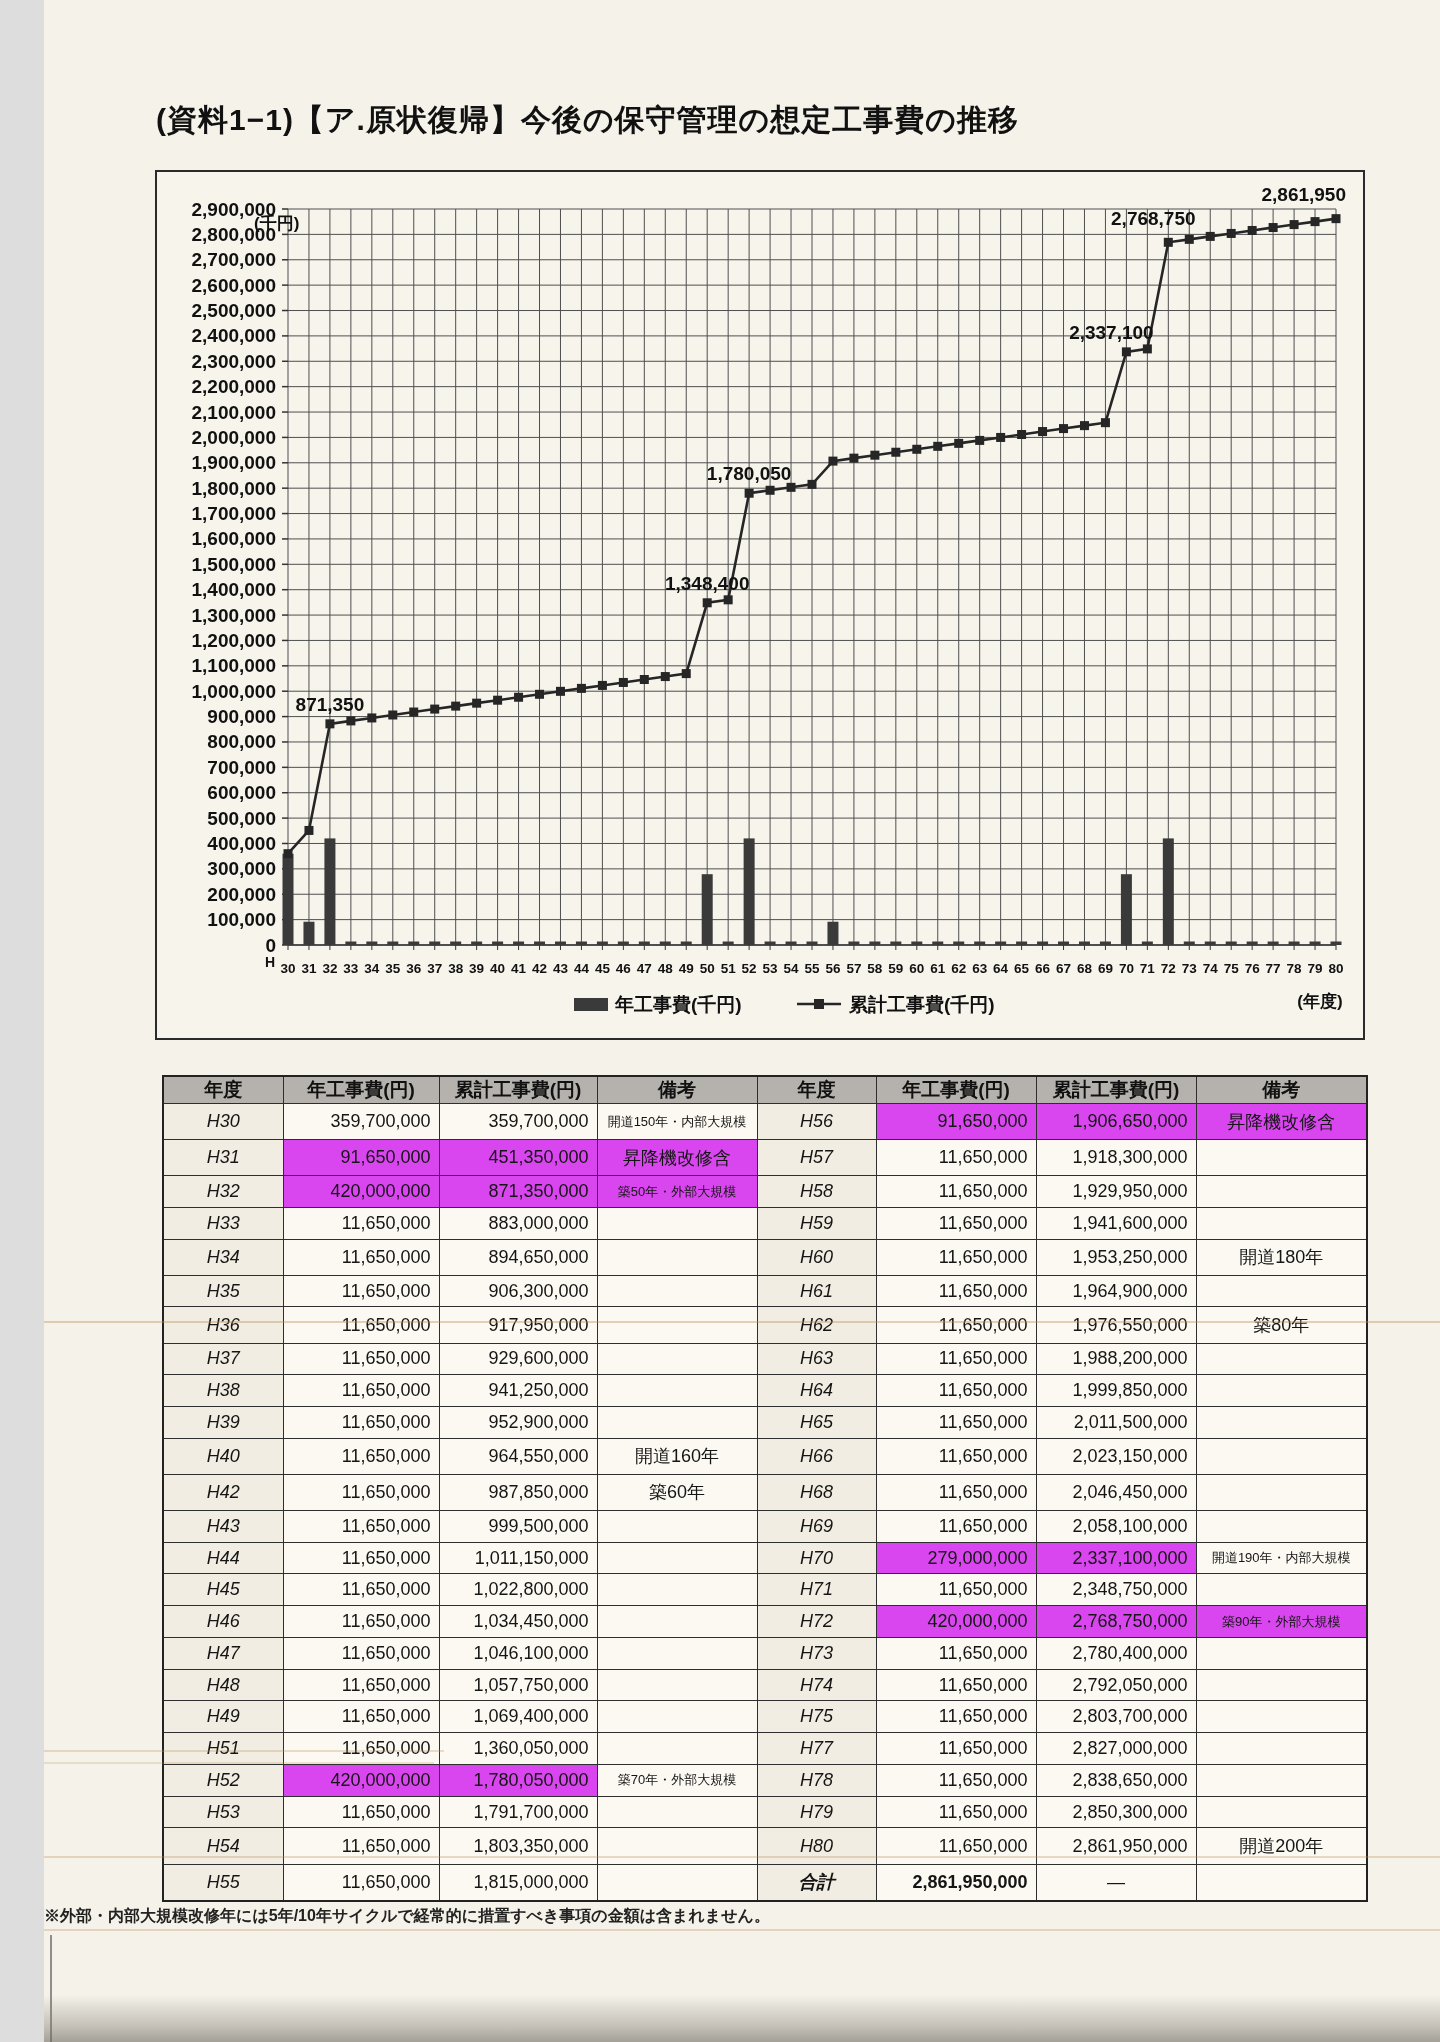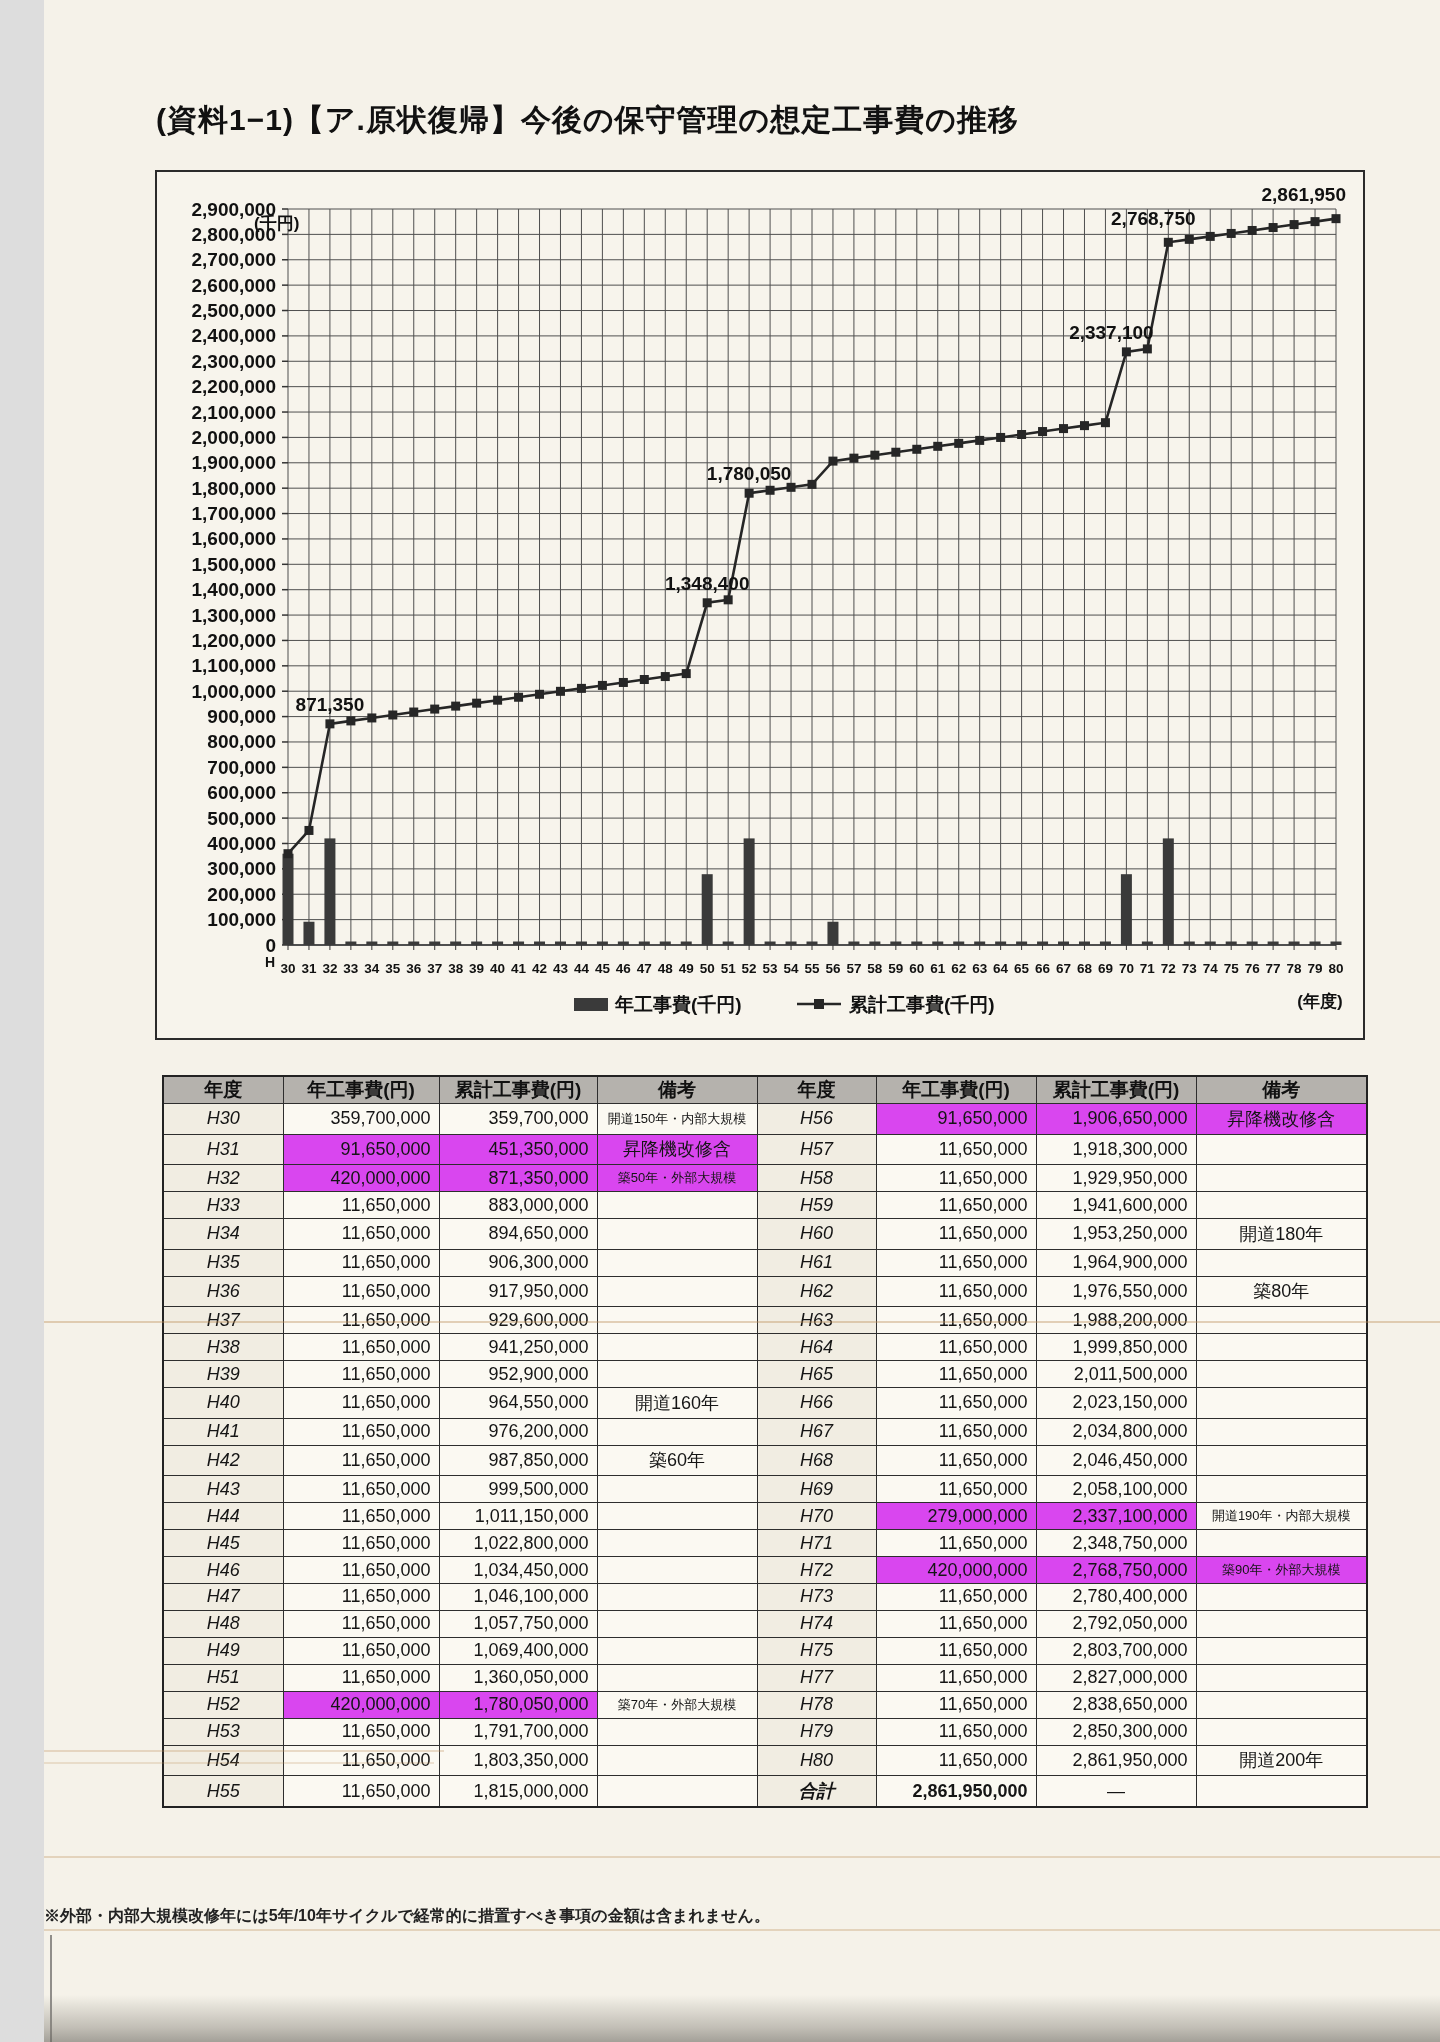--- a/index.html
+++ b/index.html
@@ -4,21 +4,21 @@
 <style>
   html,body{margin:0;padding:0;background:#ddd;}
   .page{position:relative;width:1440px;height:2042px;background:#f5f2e9;
         font-family:"Liberation Sans",sans-serif;color:#1c1c1c;overflow:hidden;margin-left:44px;}
   .page-title{position:absolute;left:112px;top:100px;font-size:30px;font-weight:bold;
         letter-spacing:1px;color:#111;}
   .chart-box{position:absolute;left:111px;top:170px;width:1206px;height:866px;
         border:2px solid #2b2b2b;background:#f7f4ec;}
   .chart-box svg{display:block;width:1206px;height:866px;}
   .chart-box svg text{font-family:"Liberation Sans",sans-serif;}
-  .data-table{position:absolute;left:118px;top:1075px;width:1204px;height:733px;
+  .data-table{position:absolute;left:118px;top:1075px;width:1204px;height:827px;
         border-collapse:collapse;table-layout:fixed;background:#fbf9f2;
         border:2px solid #222;}
   .data-table th{background:#b5b2ad;font-size:19px;font-weight:bold;
         border:1.5px solid #2e2e2e;padding:0;color:#111;}
   .data-table td{border:1.5px solid #2e2e2e;font-size:18px;padding:0 8px;
         white-space:nowrap;overflow:hidden;color:#151515;}
   td.year{text-align:center;background:#f1ede2;padding:0;font-style:italic;}
   td.num{text-align:right;background:#fbf9f2;}
   td.remark{text-align:center;background:#fbf9f2;padding:0 4px;}
   td.shaded{background:#d946ef;}
@@ -537,30 +537,20 @@
           <td class="year">H40</td>
           <td class="num">11,650,000</td>
           <td class="num">964,550,000</td>
           <td class="remark">開道160年</td>
           <td class="year">H66</td>
           <td class="num">11,650,000</td>
           <td class="num">2,023,150,000</td>
           <td class="remark"></td>
         </tr>
         <tr>
-          <td class="year">H41</td>
-          <td class="num">11,650,000</td>
-          <td class="num">976,200,000</td>
-          <td class="remark"></td>
-          <td class="year">H67</td>
-          <td class="num">11,650,000</td>
-          <td class="num">2,034,800,000</td>
-          <td class="remark"></td>
-        </tr>
-        <tr>
           <td class="year">H42</td>
           <td class="num">11,650,000</td>
           <td class="num">987,850,000</td>
           <td class="remark">築60年</td>
           <td class="year">H68</td>
           <td class="num">11,650,000</td>
           <td class="num">2,046,450,000</td>
           <td class="remark"></td>
         </tr>
         <tr>

